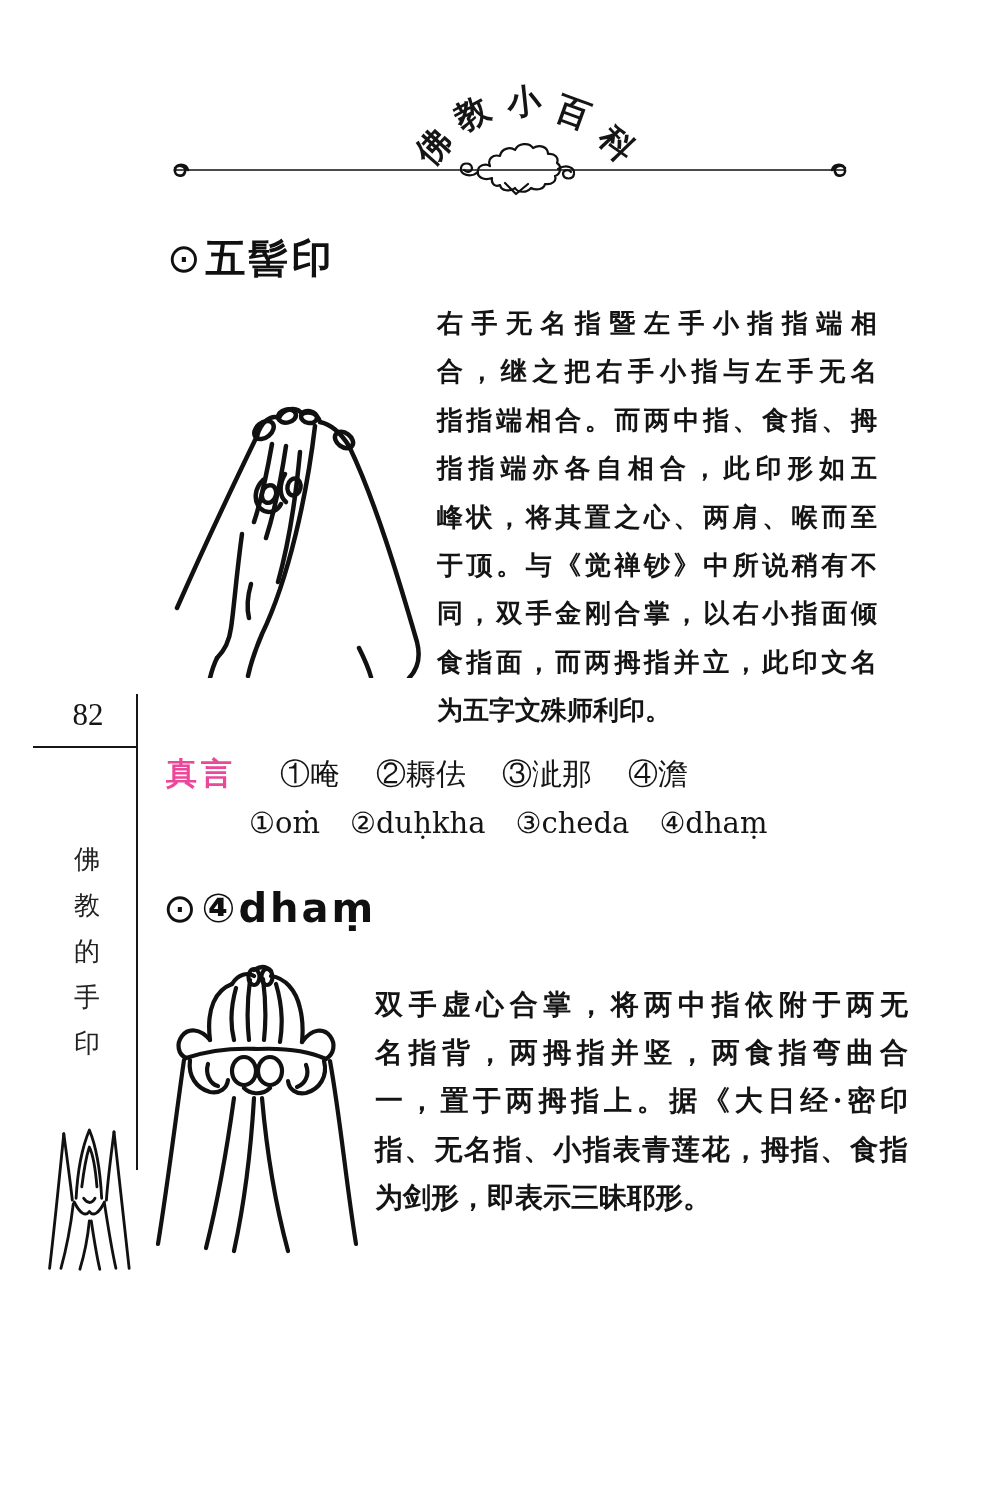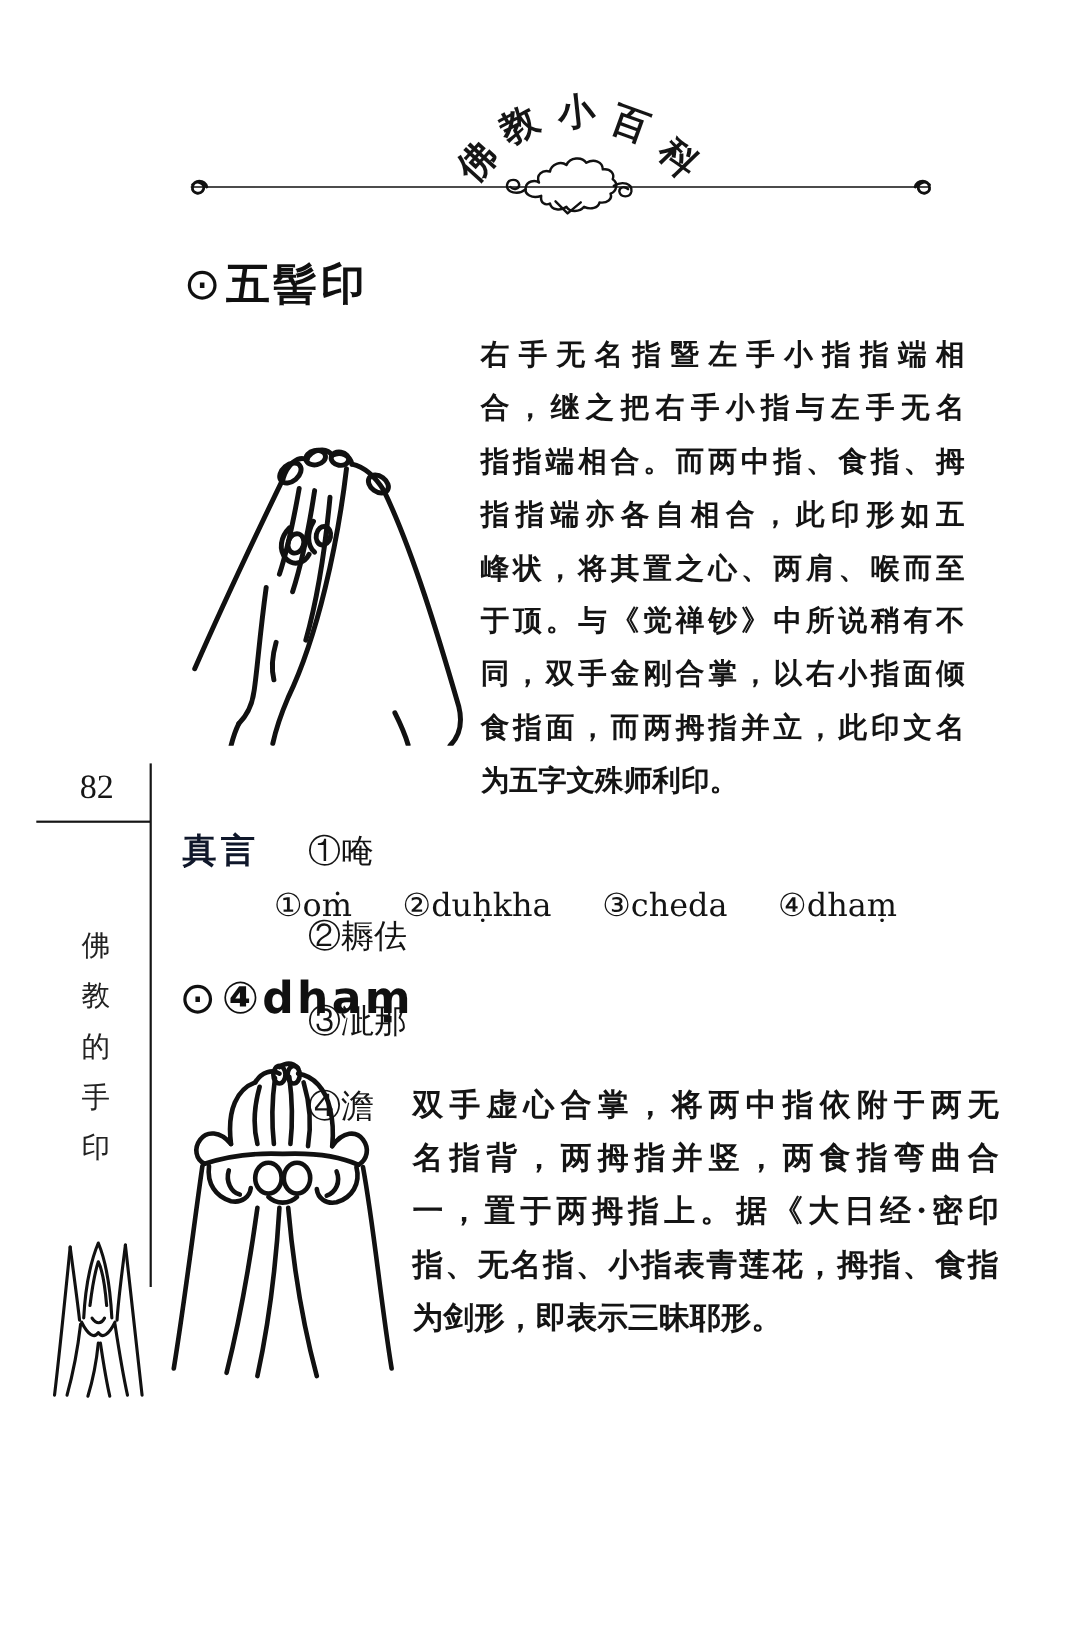--- a/index.html
+++ b/index.html
@@ -56,27 +56,27 @@
   .para .jline.last{text-align-last:left;}
   .p1{left:437px;top:299px;width:440px;font-size:26px;line-height:48.4px;}
   .p2{left:375px;top:955px;width:533px;font-size:28px;line-height:48.2px;margin-top:26px;}
   
   .mantra-row1{
     position:absolute;left:166px;top:753px;
     display:flex;align-items:baseline;white-space:nowrap;
   }
   .mantra-label{
     font-family:"DejaVu Sans","Liberation Sans",sans-serif;
-    font-weight:700;font-size:31px;color:#0f172a;
+    font-weight:700;font-size:31px;color:#ec4899;
     letter-spacing:4px;margin-right:44px;
   }
-  .mantra-cn{display:flex;gap:36px;font-size:30px;font-weight:500;flex-direction:column;}
+  .mantra-cn{display:flex;gap:36px;font-size:30px;font-weight:500;}
   .mantra-row2{
     position:absolute;left:249px;top:806px;
-    display:flex;gap:46px;white-space:nowrap;
+    display:flex;gap:30px;white-space:nowrap;
     font-size:29px;font-weight:500;
   }
   
   .art{position:absolute;}
   .art path,.art ellipse{stroke:#111;fill:none;stroke-linecap:round;stroke-linejoin:round;}
 </style>
 </head>
 <body>
 
 <div class="page">

